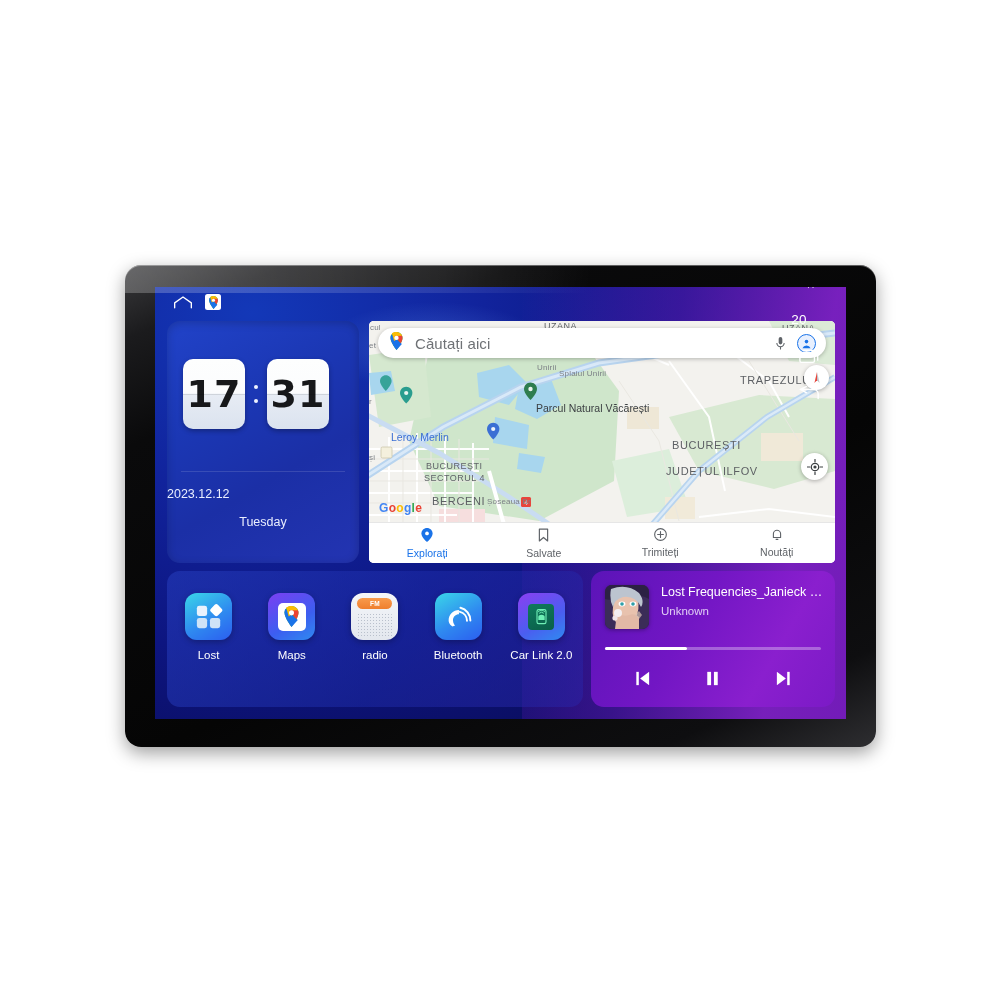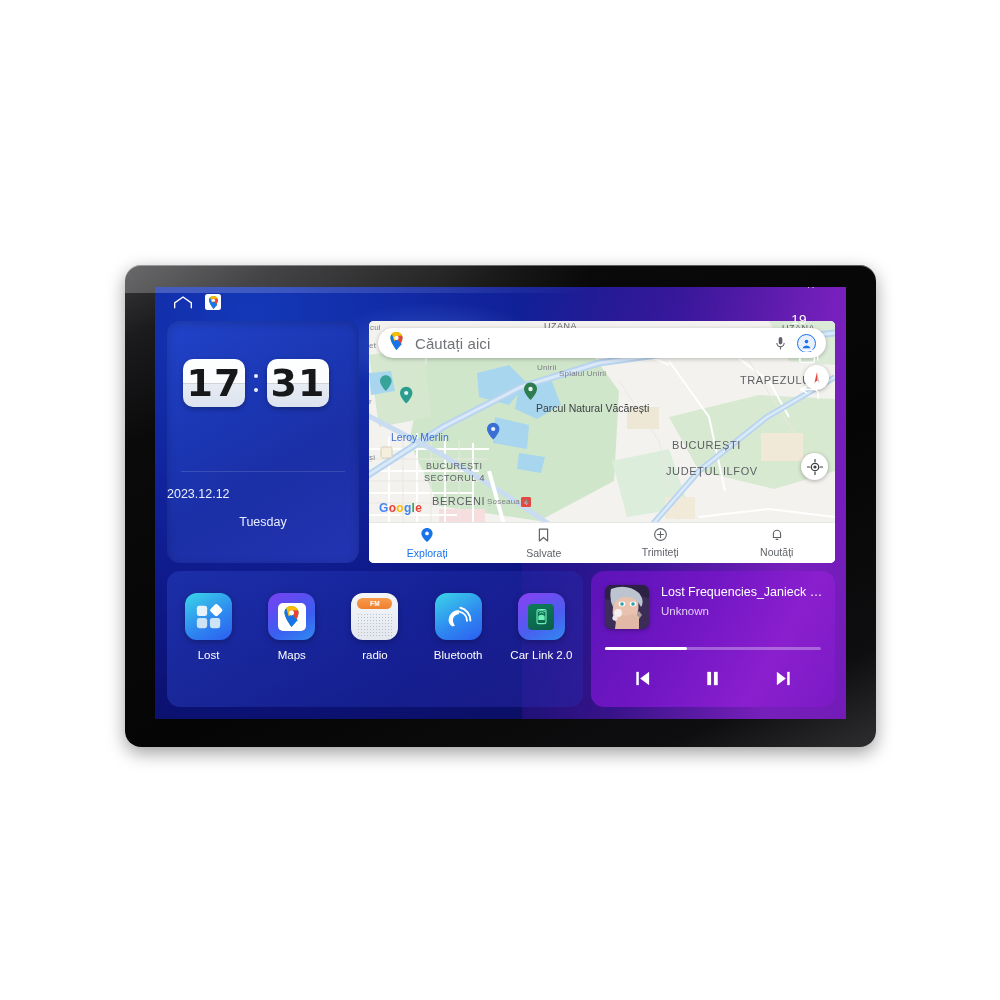--- a/index.html
+++ b/index.html
@@ -59,21 +59,21 @@
   
   .clock-card{
     position:absolute;left:12px;top:34px;width:192px;height:242px;
     border-radius:13px;
     background:linear-gradient(150deg,#2143c9 0%,#1b37b4 35%,#1b2fa6 62%,#2334b2 100%);
     box-shadow:0 2px 10px rgba(0,0,0,.20) inset;
     overflow:hidden;
   }
   .flip-row{position:absolute;left:16px;top:38px;display:flex;align-items:center;gap:0;}
   .flip{
-    width:62px;height:48px;border-radius:10px;position:relative;
+    width:62px;height:70px;border-radius:10px;position:relative;
     background:linear-gradient(180deg,#fdfefe 0%,#fbfcfd 49%,#e7ecf4 50%,#dbe3ef 100%);
     box-shadow:0 2px 5px rgba(0,0,0,.30);
     display:flex;align-items:center;justify-content:center;
   }
   .flip span{font-size:38px;font-weight:700;color:#17181a;letter-spacing:1px;line-height:1;font-family:"DejaVu Sans",sans-serif;}
   .flip::after{content:"";position:absolute;left:0;right:0;top:50%;height:1px;background:rgba(0,0,0,.10);}
   .colon{width:22px;display:flex;flex-direction:column;align-items:center;justify-content:center;gap:10px;}
   .colon i{width:4px;height:4px;border-radius:50%;background:#eef2ff;display:block;}
   .clock-sep{position:absolute;left:14px;right:14px;top:150px;height:1px;background:rgba(255,255,255,.13);}
   .clock-date{position:absolute;left:0;right:0;top:166px;color:#e9eeff;font-size:12.5px;}
@@ -189,21 +189,21 @@
             </svg>
         </span>
         <span>17:31</span>
         <span class="ic">
           <svg width="16" height="14" viewBox="0 0 18 16">
             <path d="M2 6 H5 L9 2 V14 L5 10 H2 Z" fill="#fff"></path>
             <path d="M11.5 5.2 A4 4 0 0 1 11.5 10.8" fill="none" stroke="#fff" stroke-width="1.4" stroke-linecap="round"></path>
             <path d="M13.6 3.2 A7 7 0 0 1 13.6 12.8" fill="none" stroke="#fff" stroke-width="1.4" stroke-linecap="round"></path>
           </svg>
         </span>
-        <span>19</span>
+        <span>20</span>
         <span class="ic">
           <svg width="20" height="15" viewBox="0 0 22 16">
             <rect x="1" y="3.5" width="16" height="11" rx="1.6" fill="none" stroke="#fff" stroke-width="1.5"></rect>
             <path d="M5 1.3 H20.6 V12" fill="none" stroke="#fff" stroke-width="1.5" stroke-linecap="round"></path>
           </svg>
         </span>
         <span class="ic">
           <svg width="22" height="16" viewBox="0 0 24 16">
               <path d="M22 13 L22 8 A5 5 0 0 0 17 3 L4 3 M9 0 L2.5 3 L9 6.5" fill="none" stroke="#fff" stroke-width="1.6" stroke-linecap="round" stroke-linejoin="round"></path>
             </svg>

